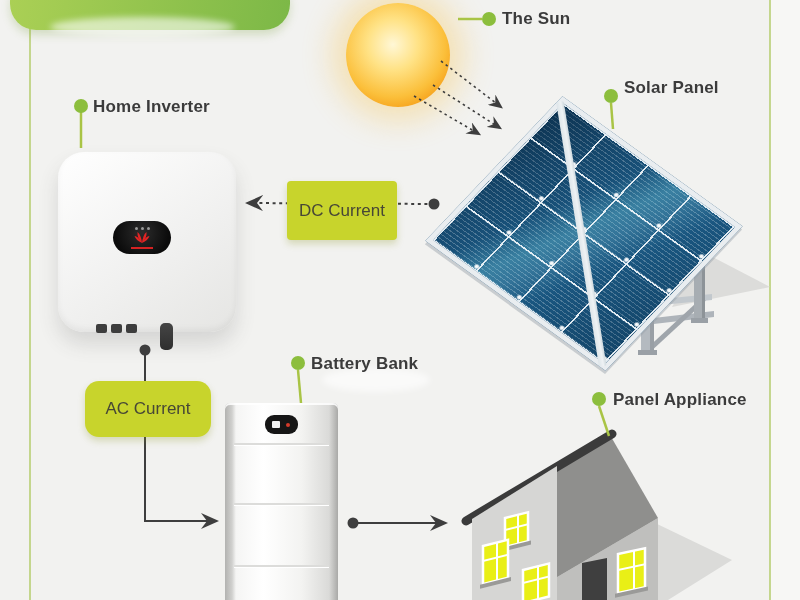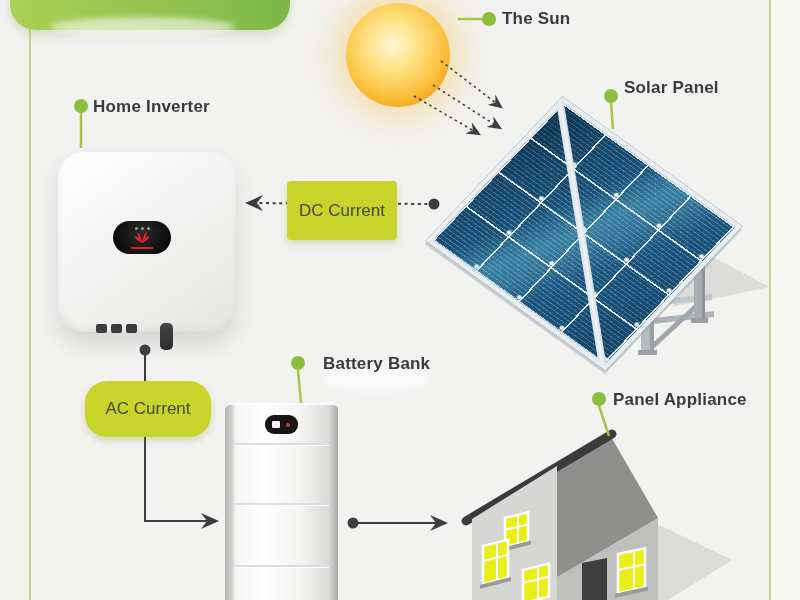--- a/index.html
+++ b/index.html
@@ -58,21 +58,21 @@
   .panel-rail{position:absolute;left:-1px;top:-2px;width:284px;height:7px;border-radius:2px;
       transform-origin:0 0;transform:rotate(41.3deg);
       background:linear-gradient(180deg,#cfd9de,#eef2f4 40%,#dde5e9)}
   
   .lbl{position:absolute;font-weight:bold;font-size:17px;color:var(--label-text,#3b3b3b);white-space:nowrap;letter-spacing:.2px}
   
   .tag{position:absolute;display:flex;align-items:center;justify-content:center;
        background:var(--tag-green,#c8d42c);color:#474736;font-size:17px;
        box-shadow:0 4px 7px rgba(140,150,40,.28)}
   .tag.dc{left:287px;top:181px;width:110px;height:59px;border-radius:4px}
-  .tag.ac{left:85px;top:381px;width:126px;height:56px;border-radius:22px}
+  .tag.ac{left:85px;top:381px;width:126px;height:56px;border-radius:14px}
   svg{position:absolute;left:0;top:0}
 </style>
 </head>
 <body>
 
 <div class="abs right-strip"></div>
 <div class="abs vline right"></div>
 <div class="abs vline left"></div>
 <div class="abs banner"></div>
 <div class="abs cloud c1"></div>
@@ -214,14 +214,14 @@
 <div class="tag dc">
   <span>DC Current</span>
 </div>
 <div class="tag ac">
   <span>AC Current</span>
 </div>
 
 <div class="lbl" style="left:502px;top:9px">The Sun</div>
 <div class="lbl" style="left:624px;top:78px">Solar Panel</div>
 <div class="lbl" style="left:93px;top:97px">Home Inverter</div>
-<div class="lbl" style="left:323px;top:354px">Battery Bank</div>
+<div class="lbl" style="left:311px;top:354px">Battery Bank</div>
 <div class="lbl" style="left:613px;top:390px">Panel Appliance</div>
 
 </body></html>

